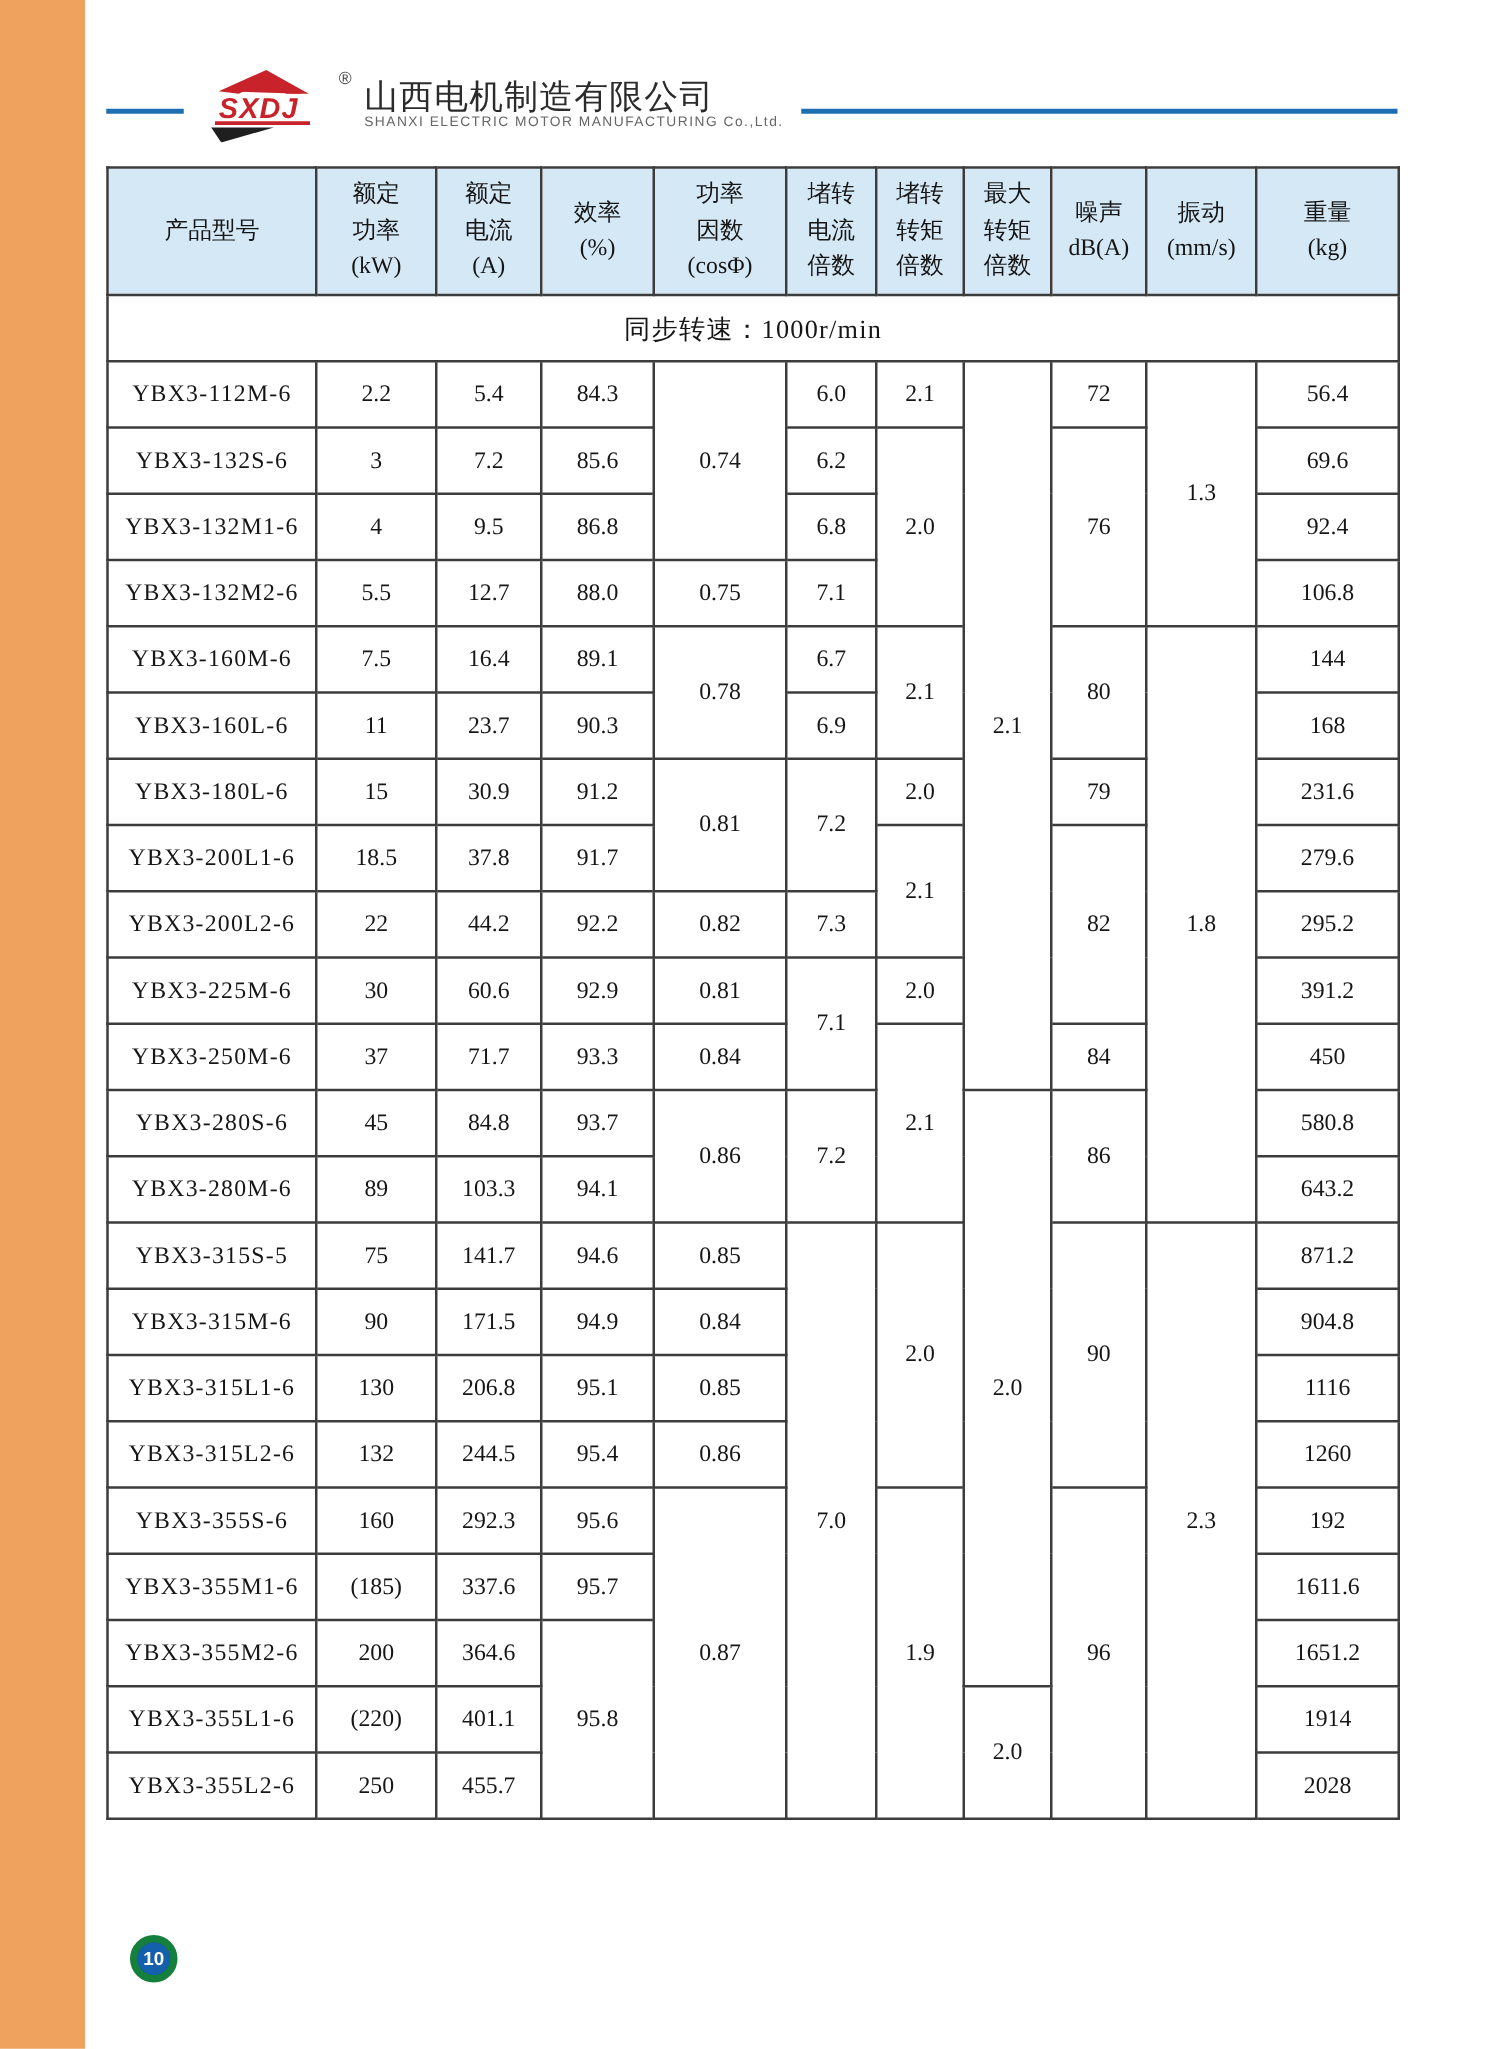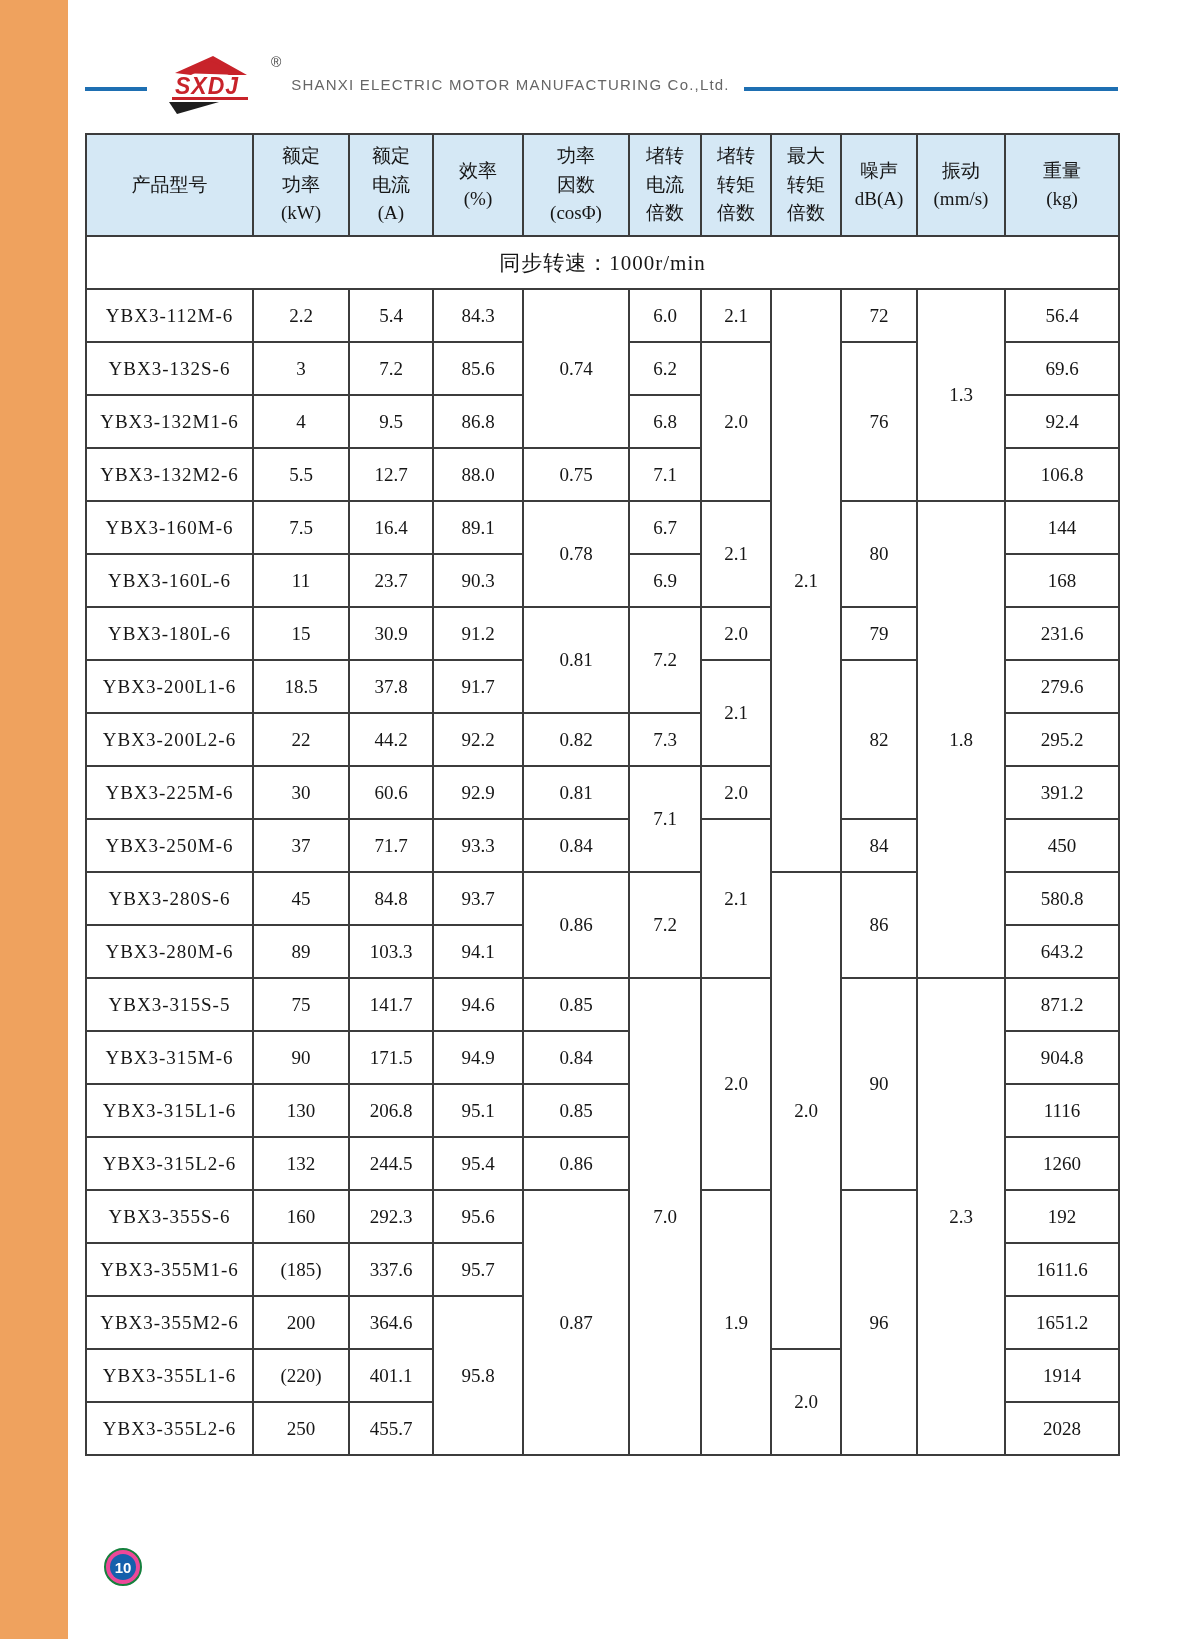--- a/index.html
+++ b/index.html
@@ -51,21 +51,21 @@
     margin-right: 14px;
     line-height: 1.05;
   }
   .company-cn {
     font-size: 27px;
     color: #2b2b2b;
     letter-spacing: 1px;
     font-family: "Liberation Sans", sans-serif;
   }
   .company-en {
-    font-size: 15px;
+    font-size: 11px;
     color: #666;
     letter-spacing: 1.2px;
     font-family: "Liberation Sans", sans-serif;
     margin-top: 2px;
   }
   
   .spec-table {
     position: absolute;
     left: 85px; top: 133px;
     width: 1033px;
@@ -96,23 +96,23 @@
     background: #ffffff;
     margin-left: 20px;
   }
   .spec-table tbody tr { height: 53px; }
   .spec-table td.model { letter-spacing: 1px; margin-top: 40px; }
   
   .page-badge {
     position: absolute;
     left: 104px; top: 1548px;
     width: 38px; height: 38px;
-    border: 2px solid #15803d;
+    border: 6px solid #15803d;
     border-radius: 50%;
-    background: #ec4899;
+    background: #0c4a6e;
     display: flex;
     align-items: center;
     justify-content: center;
   }
   .page-badge-inner {
     width: 26px; height: 26px;
     border-radius: 50%;
     background: #1560ac;
     color: #ffffff;
     font-family: "Liberation Sans", sans-serif;
@@ -134,20 +134,21 @@
     <svg width="112" height="60" viewBox="0 0 112 60">
       <polygon points="20,19 58,2 92,21 74,21 56,11 36,21" fill="#c8232a"></polygon>
       <polygon points="24,19 56,7 86,21" fill="#c8232a"></polygon>
       <text x="20" y="40" font-family="Liberation Sans, sans-serif" font-size="23" font-weight="bold" font-style="italic" letter-spacing="1" fill="#c8232a">SXDJ</text>
       <rect x="17" y="43" width="76" height="3" fill="#c8232a"></rect>
       <polygon points="14,48 64,48 22,60" fill="#1f1f1f"></polygon>
     </svg>
   </div>
   <div class="reg-mark">®</div>
   <div class="company">
+    <div class="company-cn">山西电机制造有限公司</div>
     <div class="company-en">SHANXI ELECTRIC MOTOR MANUFACTURING Co.,Ltd.</div>
   </div>
   <div class="rule right"></div>
 </div>
 
 <table class="spec-table">
   <colgroup id="cols">
       <col style="width: 167px;">
       <col style="width: 96px;">
       <col style="width: 84px;">

